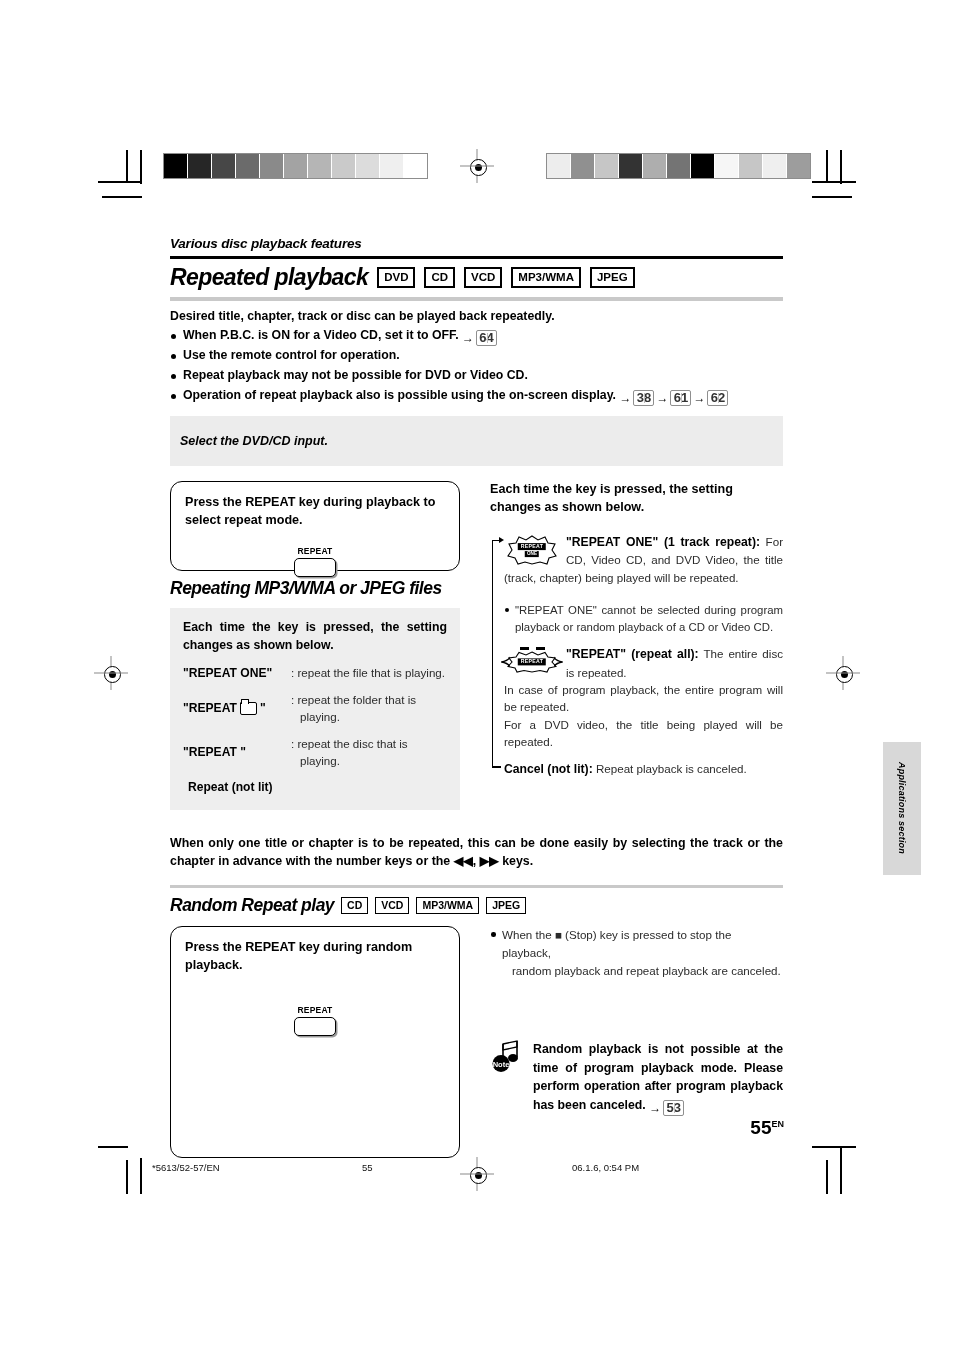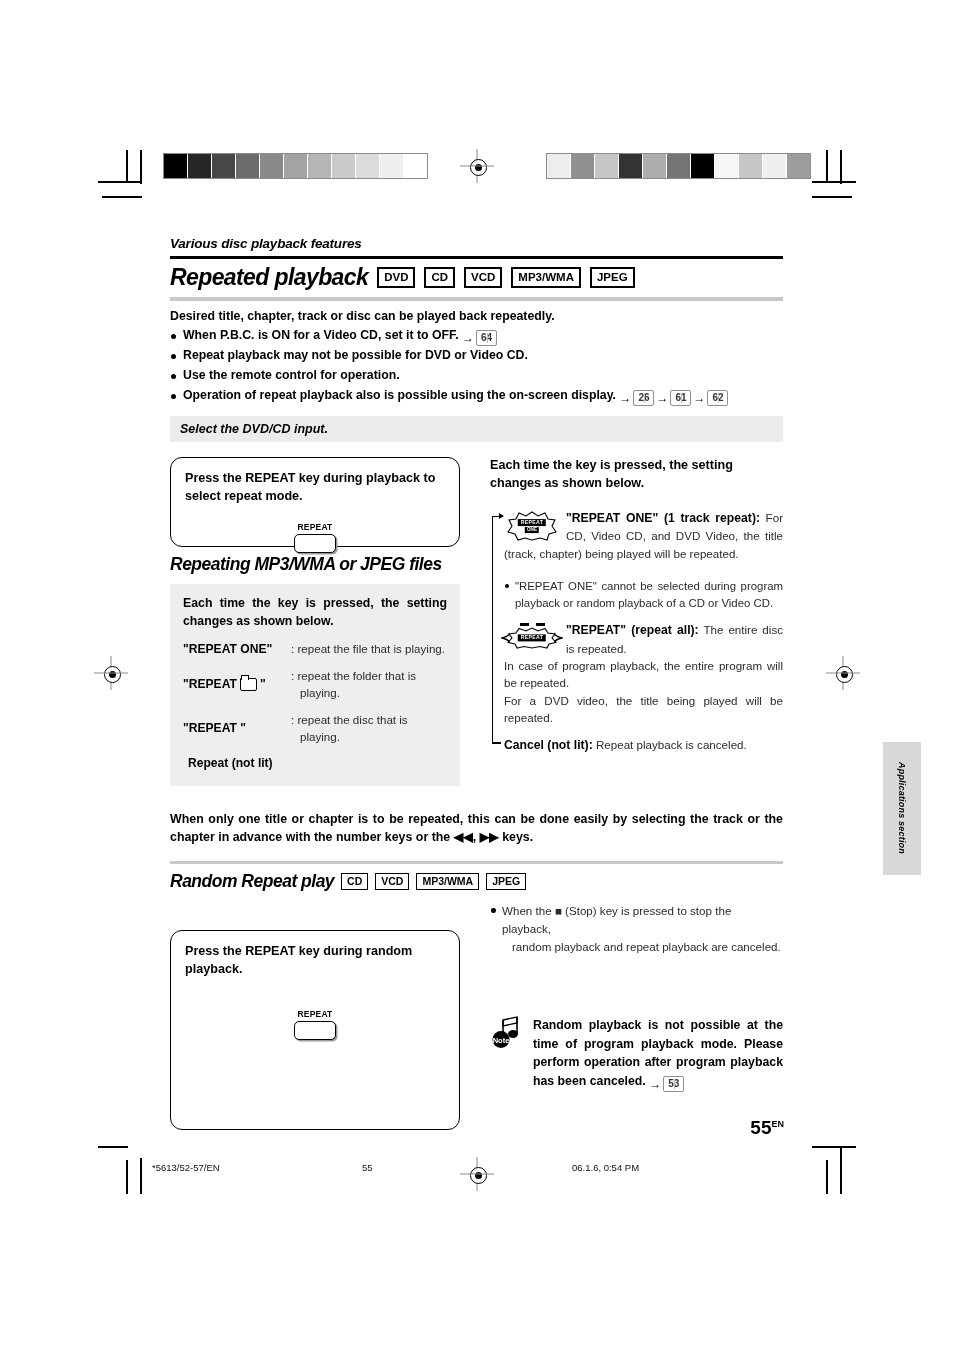--- a/index.html
+++ b/index.html
@@ -44,36 +44,36 @@
   .lead{font-weight:bold;font-size:12.3px;line-height:1.5;margin-top:6px;}
   ul.bullets{list-style:none;margin:1px 0 0;padding:0;font-weight:bold;font-size:12.3px;}
   ul.bullets li{position:relative;padding-left:13px;line-height:1.62;}
   ul.bullets li::before{content:"";position:absolute;left:1px;top:8px;width:5px;height:5px;
                         background:#000;border-radius:50%;}
 
   .pgref{display:inline-flex;align-items:center;gap:2px;vertical-align:-3px;}
   .arrow{font-weight:bold;font-size:12px;line-height:1;}
   .book{display:inline-block;position:relative;width:19px;height:14px;
         border:1px solid #8f8f8f;border-radius:2px;background:#fff;
-        font-size:10px;font-weight:bold;text-align:center;line-height:13px;color:#333;}
+        font-size:13px;font-weight:bold;text-align:center;line-height:13px;color:#333;}
   .book::after{content:"";position:absolute;left:50%;top:2px;bottom:2px;width:1px;
                background:#bdbdbd;}
 
-  .inputbar{background:#ececec;padding:6px 10px;margin-top:10px;
+  .inputbar{background:#ececec;padding:18px 10px;margin-top:10px;
             font-style:italic;font-weight:bold;font-size:12.5px;}
 
   .cols{display:flex;gap:30px;margin-top:15px;}
   .colL{width:290px;flex:none;}
   .colR{flex:1;}
 
   .keybox{border:1.4px solid #000;border-radius:12px;padding:12px 14px 14px;
           box-sizing:border-box;}
   .keybox .instr{font-weight:bold;font-size:12.6px;line-height:1.42;}
   .keybox.b1{height:90px;}
-  .keybox.b2{height:200px;margin-top:28px;}
+  .keybox.b2{height:232px;}
 
   .keygfx{display:flex;flex-direction:column;align-items:center;margin-top:16px;}
   .keygfx .lbl{font-size:8.5px;font-weight:bold;letter-spacing:0.2px;margin-bottom:2px;}
   .keygfx .btn{width:40px;height:17px;border:1.6px solid #000;border-radius:5px;background:#fff;
                box-shadow:1.5px 1.5px 0 #9a9a9a;}
 
   .rlead{font-weight:bold;font-size:12.6px;line-height:1.42;}
 
   .flow{position:relative;margin-top:16px;padding-left:14px;}
   .flow::before{content:"";position:absolute;left:2px;top:7px;bottom:10px;width:1.4px;background:#000;}
@@ -224,30 +224,30 @@
 
     <ul class="bullets">
       <li>
         <span>When P.B.C. is ON for a Video CD, set it to OFF.</span>
         <span class="pgref">
           <span class="arrow">→</span>
           <span class="book">64</span>
         </span>
       </li>
       <li>
-        <span>Repeat playback may not be possible for DVD or Video CD.</span>
+        <span>Use the remote control for operation.</span>
       </li>
       <li>
-        <span>Use the remote control for operation.</span>
+        <span>Repeat playback may not be possible for DVD or Video CD.</span>
       </li>
       <li>
         <span>Operation of repeat playback also is possible using the on-screen display.</span>
         <span class="pgref">
           <span class="arrow">→</span>
-          <span class="book">26</span>
+          <span class="book">38</span>
           <span class="arrow">→</span>
           <span class="book">61</span>
           <span class="arrow">→</span>
           <span class="book">62</span>
         </span>
       </li>
     </ul>
 
     <div class="inputbar">Select the DVD/CD input.</div>
 

